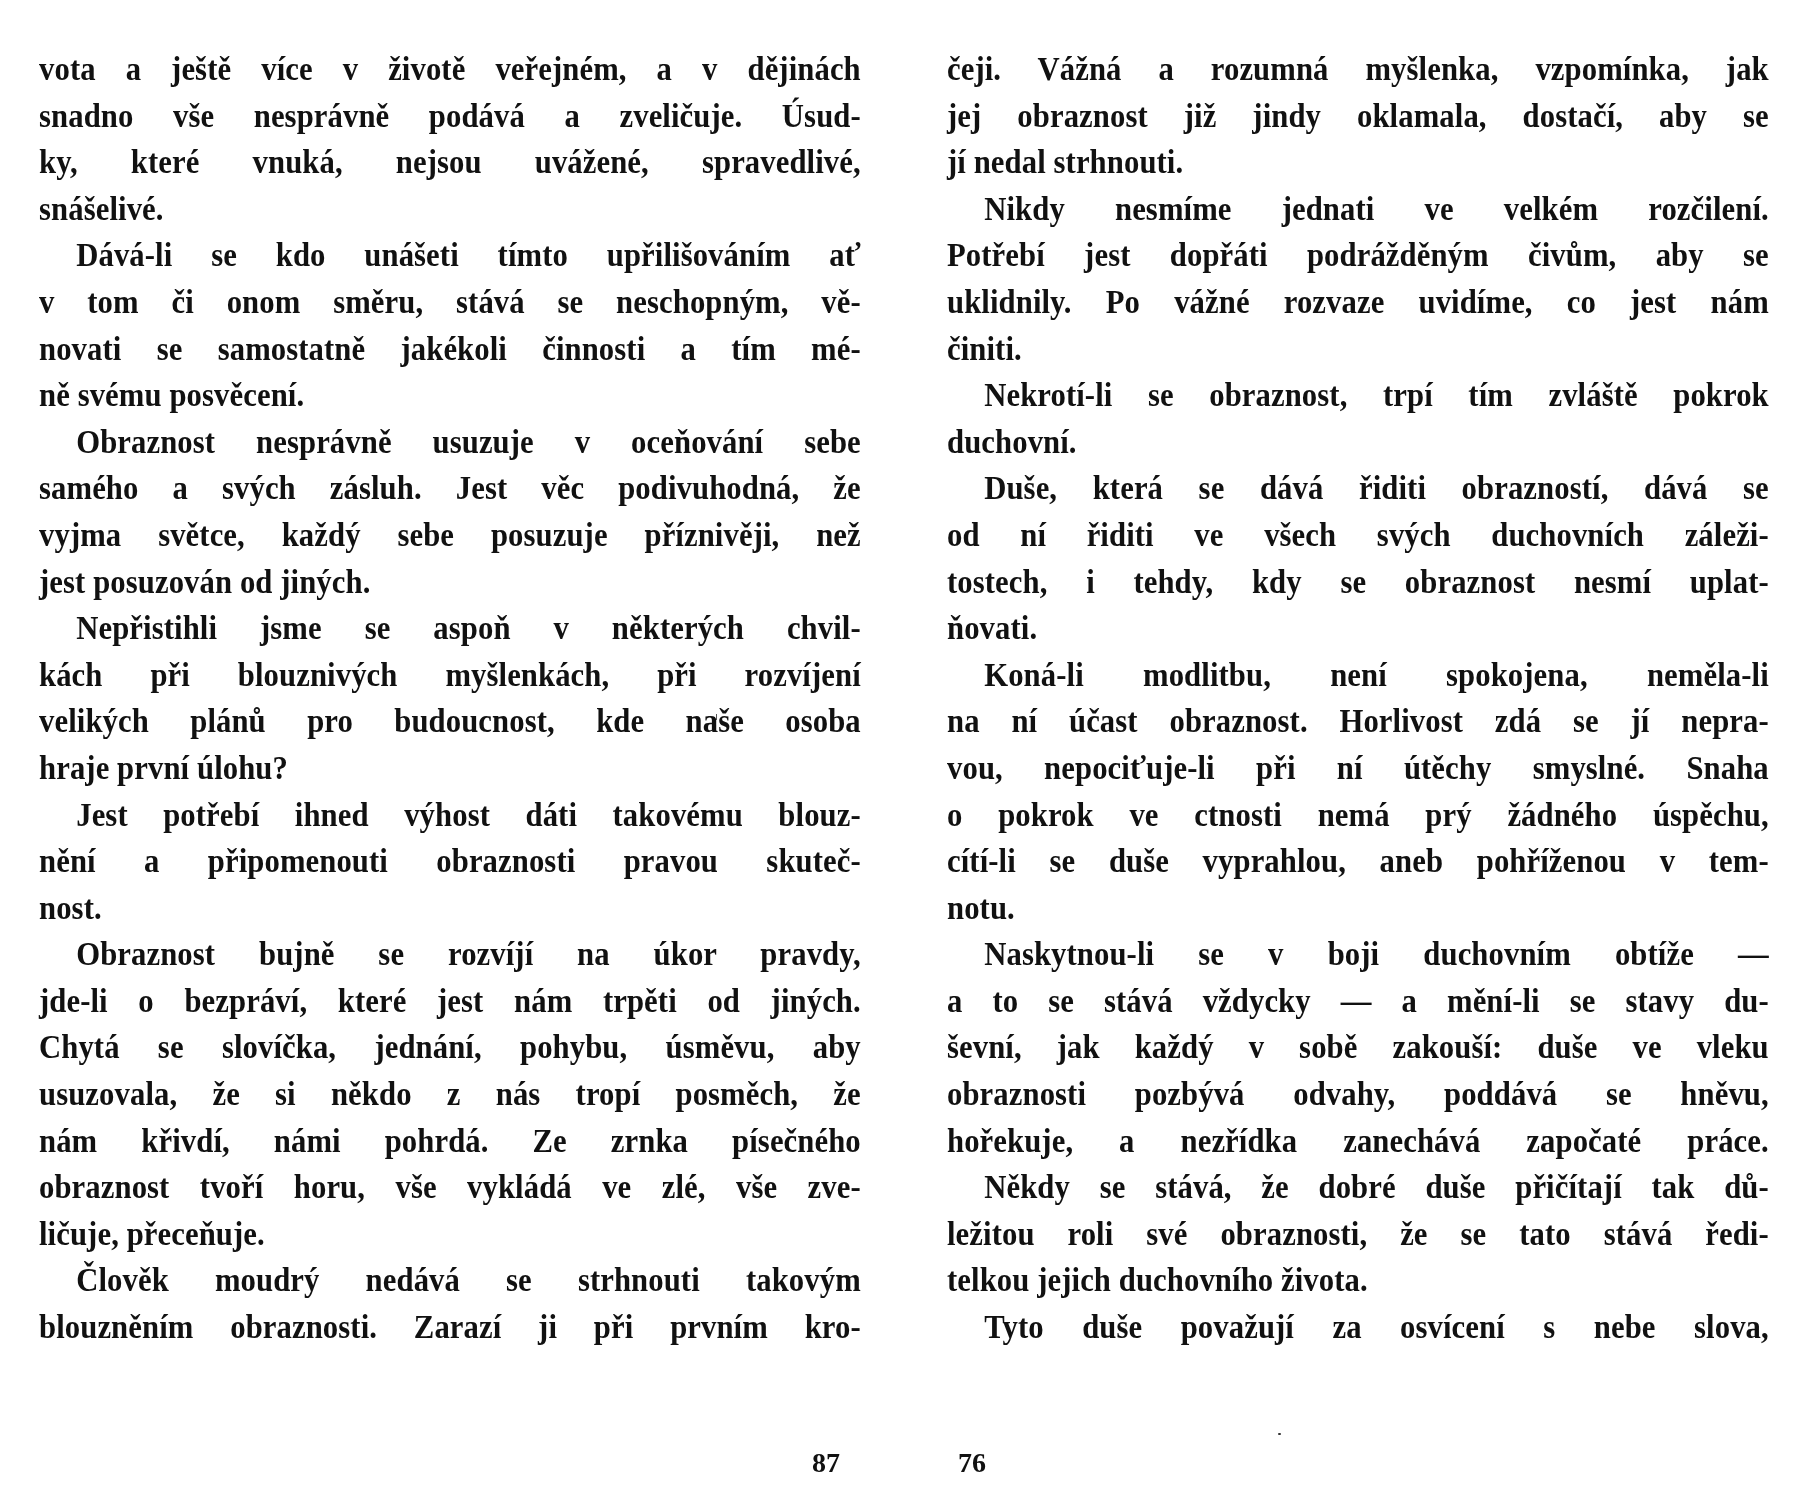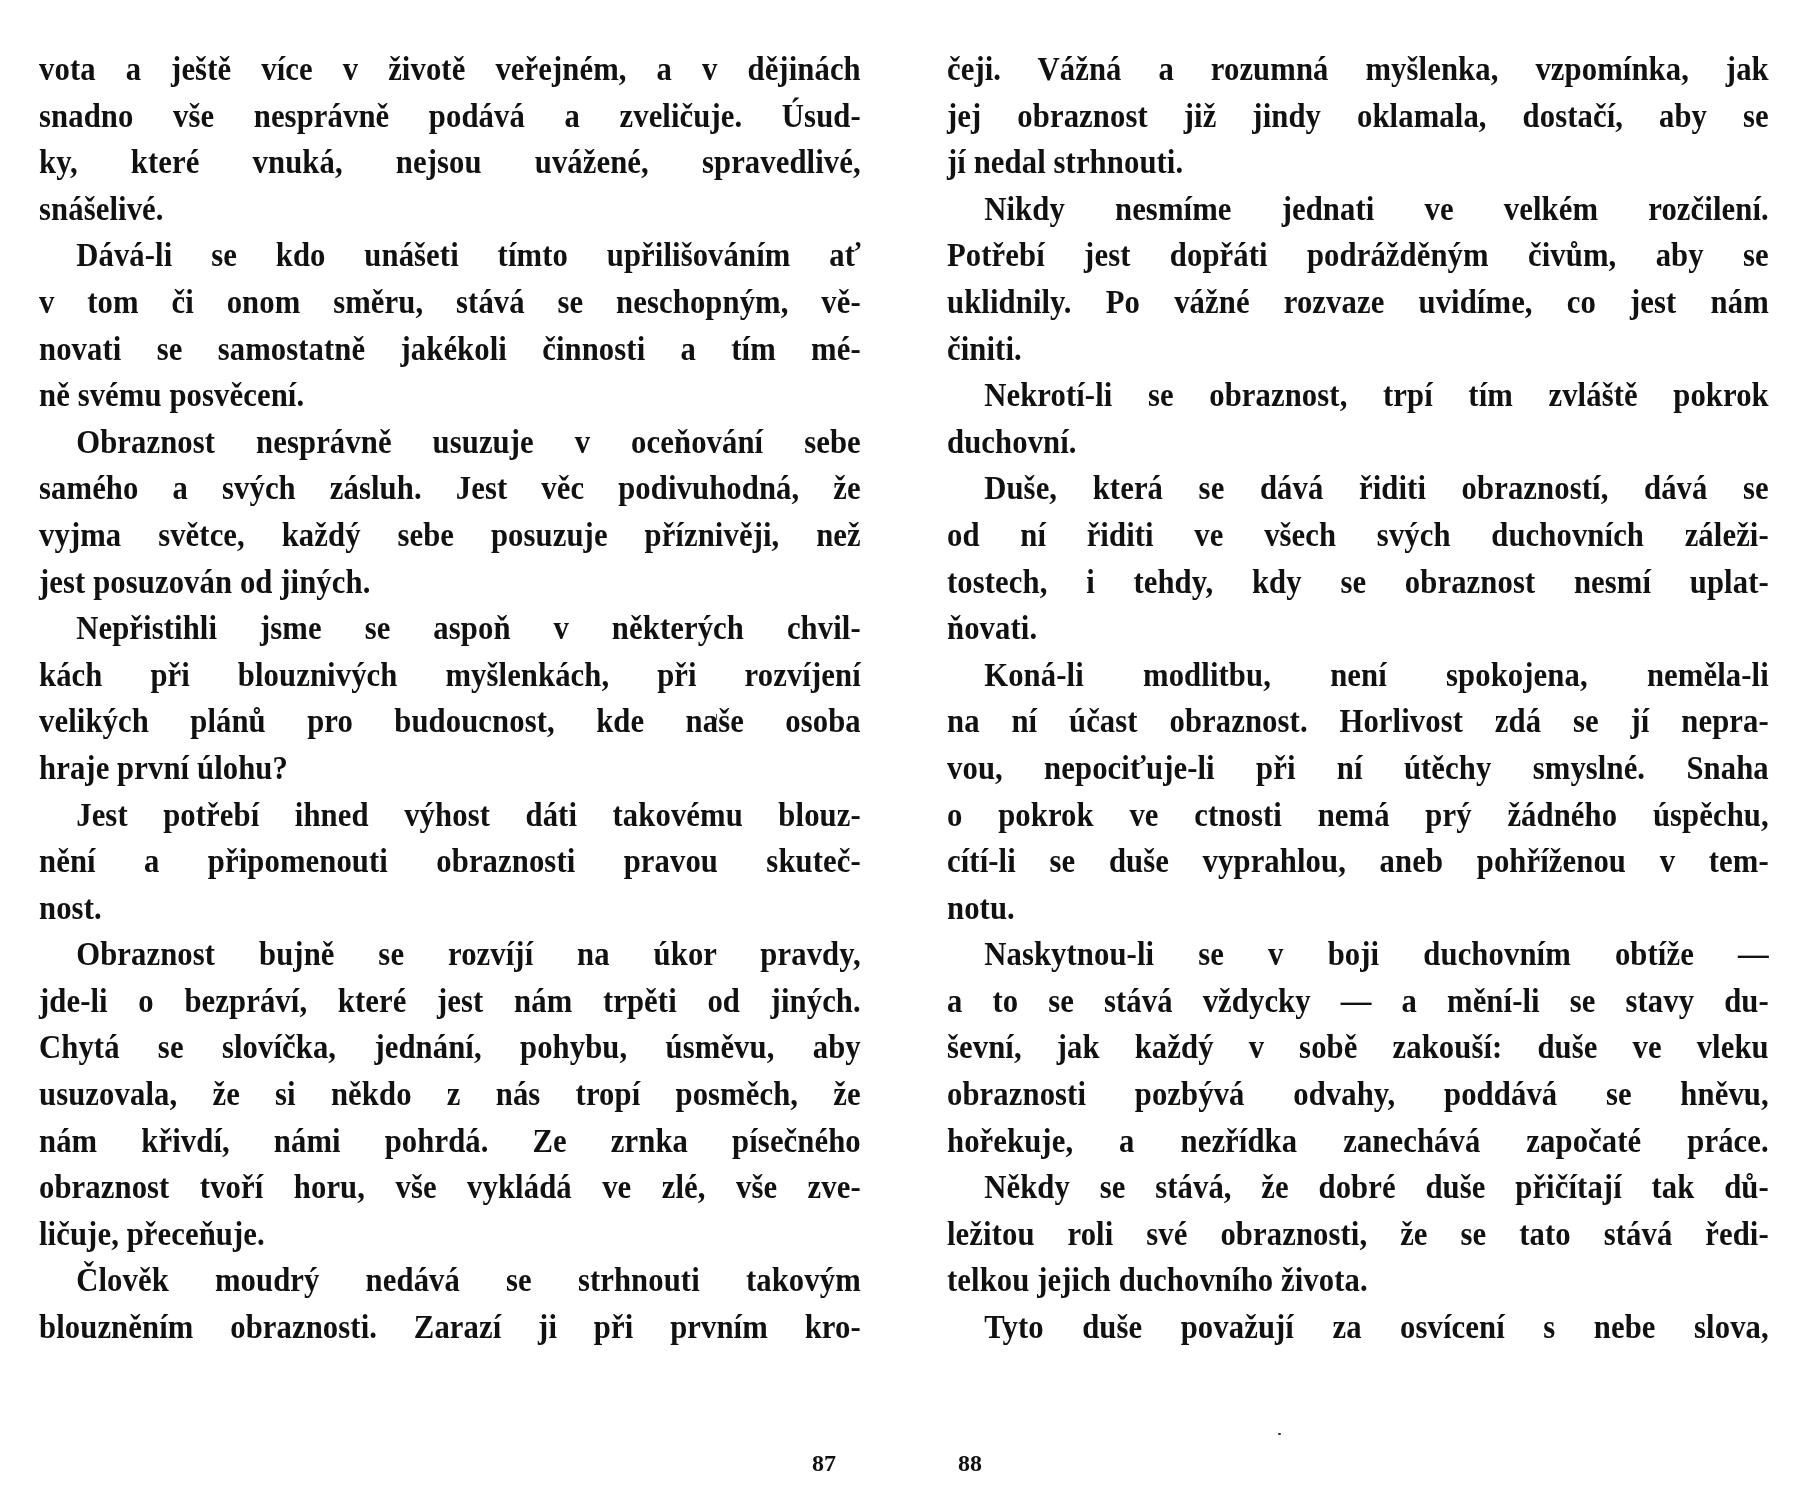--- a/index.html
+++ b/index.html
@@ -40,21 +40,21 @@
   .line.last {
     text-align-last: left;
   }
   .line.indent {
     padding-left: 40px;
     box-sizing: border-box;
   }
   .page-number {
     position: absolute;
     top: 1440px;
-    font-size: 24px;
+    font-size: 28px;
     font-weight: bold;
     line-height: 46px;
   }
   .pn-left { left: 812px; }
   .pn-right { left: 958px; }
   .speck {
     position: absolute;
     left: 1278px;
     top: 1433px;
     width: 3px;
@@ -129,16 +129,16 @@
     <span class="line">ševní, jak každý v sobě zakouší: duše ve vleku</span>
     <span class="line">obraznosti pozbývá odvahy, poddává se hněvu,</span>
     <span class="line">hořekuje, a nezřídka zanechává započaté práce.</span>
     <span class="line indent">Někdy se stává, že dobré duše přičítají tak dů-</span>
     <span class="line">ležitou roli své obraznosti, že se tato stává ředi-</span>
     <span class="line last">telkou jejich duchovního života.</span>
     <span class="line indent">Tyto duše považují za osvícení s nebe slova,</span>
   </div>
 
 <div class="page-number pn-left">87</div>
-<div class="page-number pn-right">88</div>
+<div class="page-number pn-right">76</div>
 
 <div class="speck"></div>
 <div class="speck2"></div>
 
 </body></html>

